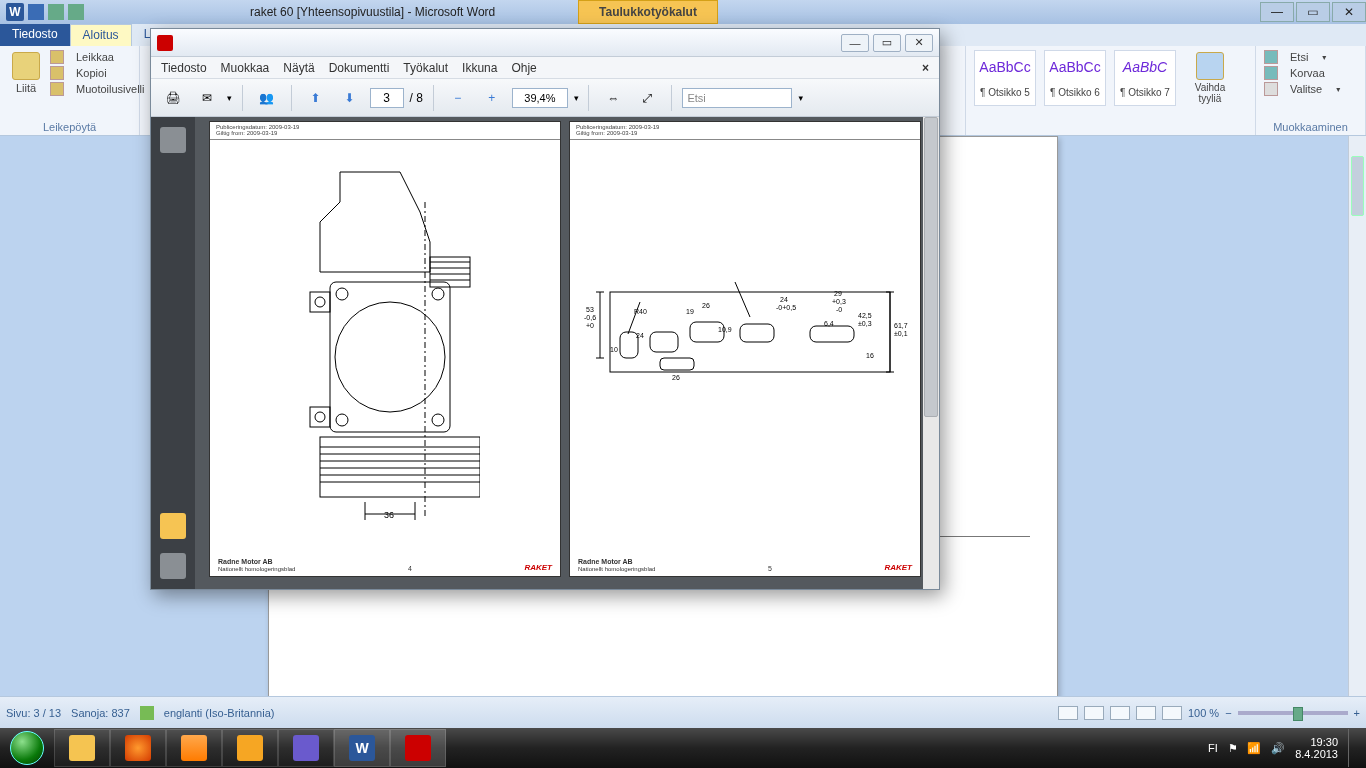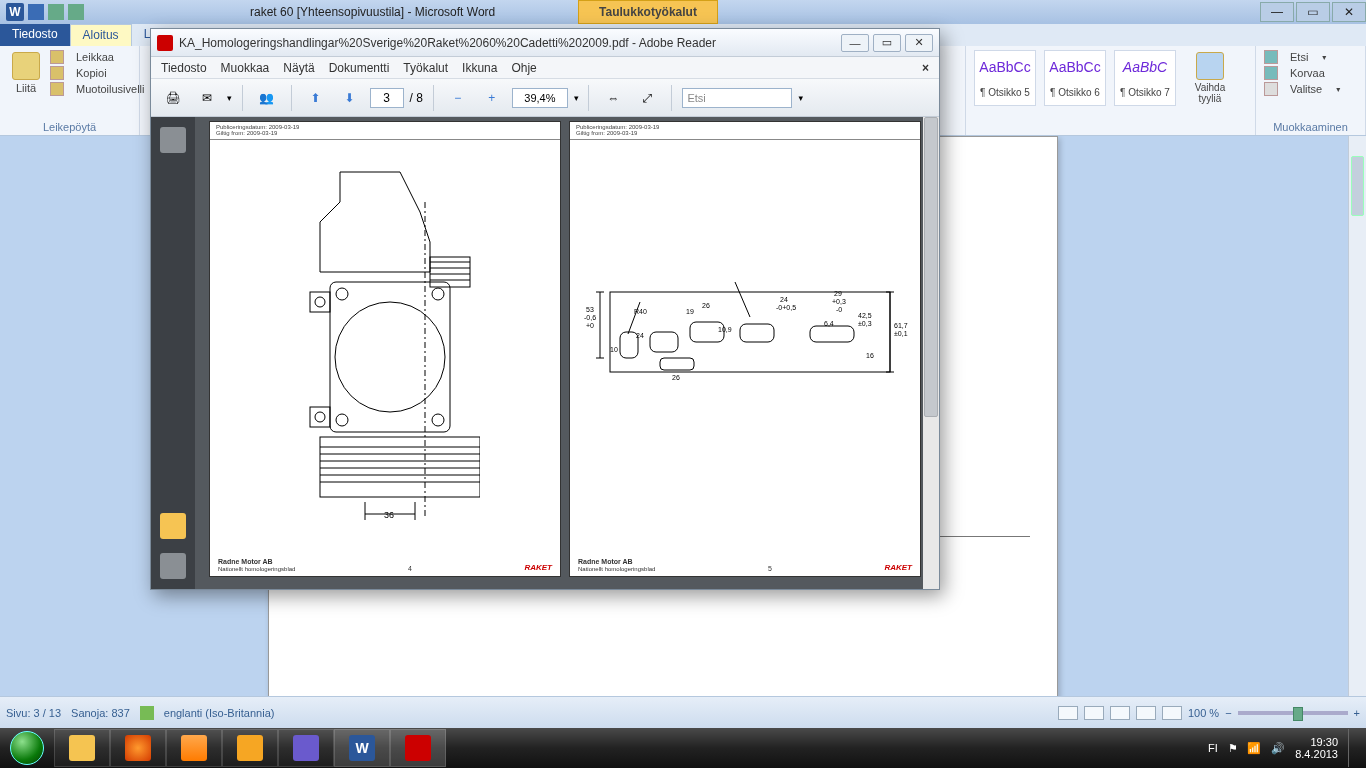--- a/index.html
+++ b/index.html
@@ -232,21 +232,20 @@
     <span>100 %</span>
     <span>−</span>
     <div class="zoom-track"></div>
     <span>+</span>
   </div>
 </div>
 
 <div class="reader">
   <div class="titlebar">
     <div class="pdf-ico"></div>
-    <span>KA_Homologeringshandlingar%20Sverige%20Raket%2060%20Cadetti%202009.pdf - Adobe Reader</span>
     <div class="spacer"></div>
     <div class="wbtn">—</div>
     <div class="wbtn">▭</div>
     <div class="wbtn">✕</div>
   </div>
   <div class="menubar">
     <span>Tiedosto</span>
     <span>Muokkaa</span>
     <span>Näytä</span>
     <span>Dokumentti</span>

